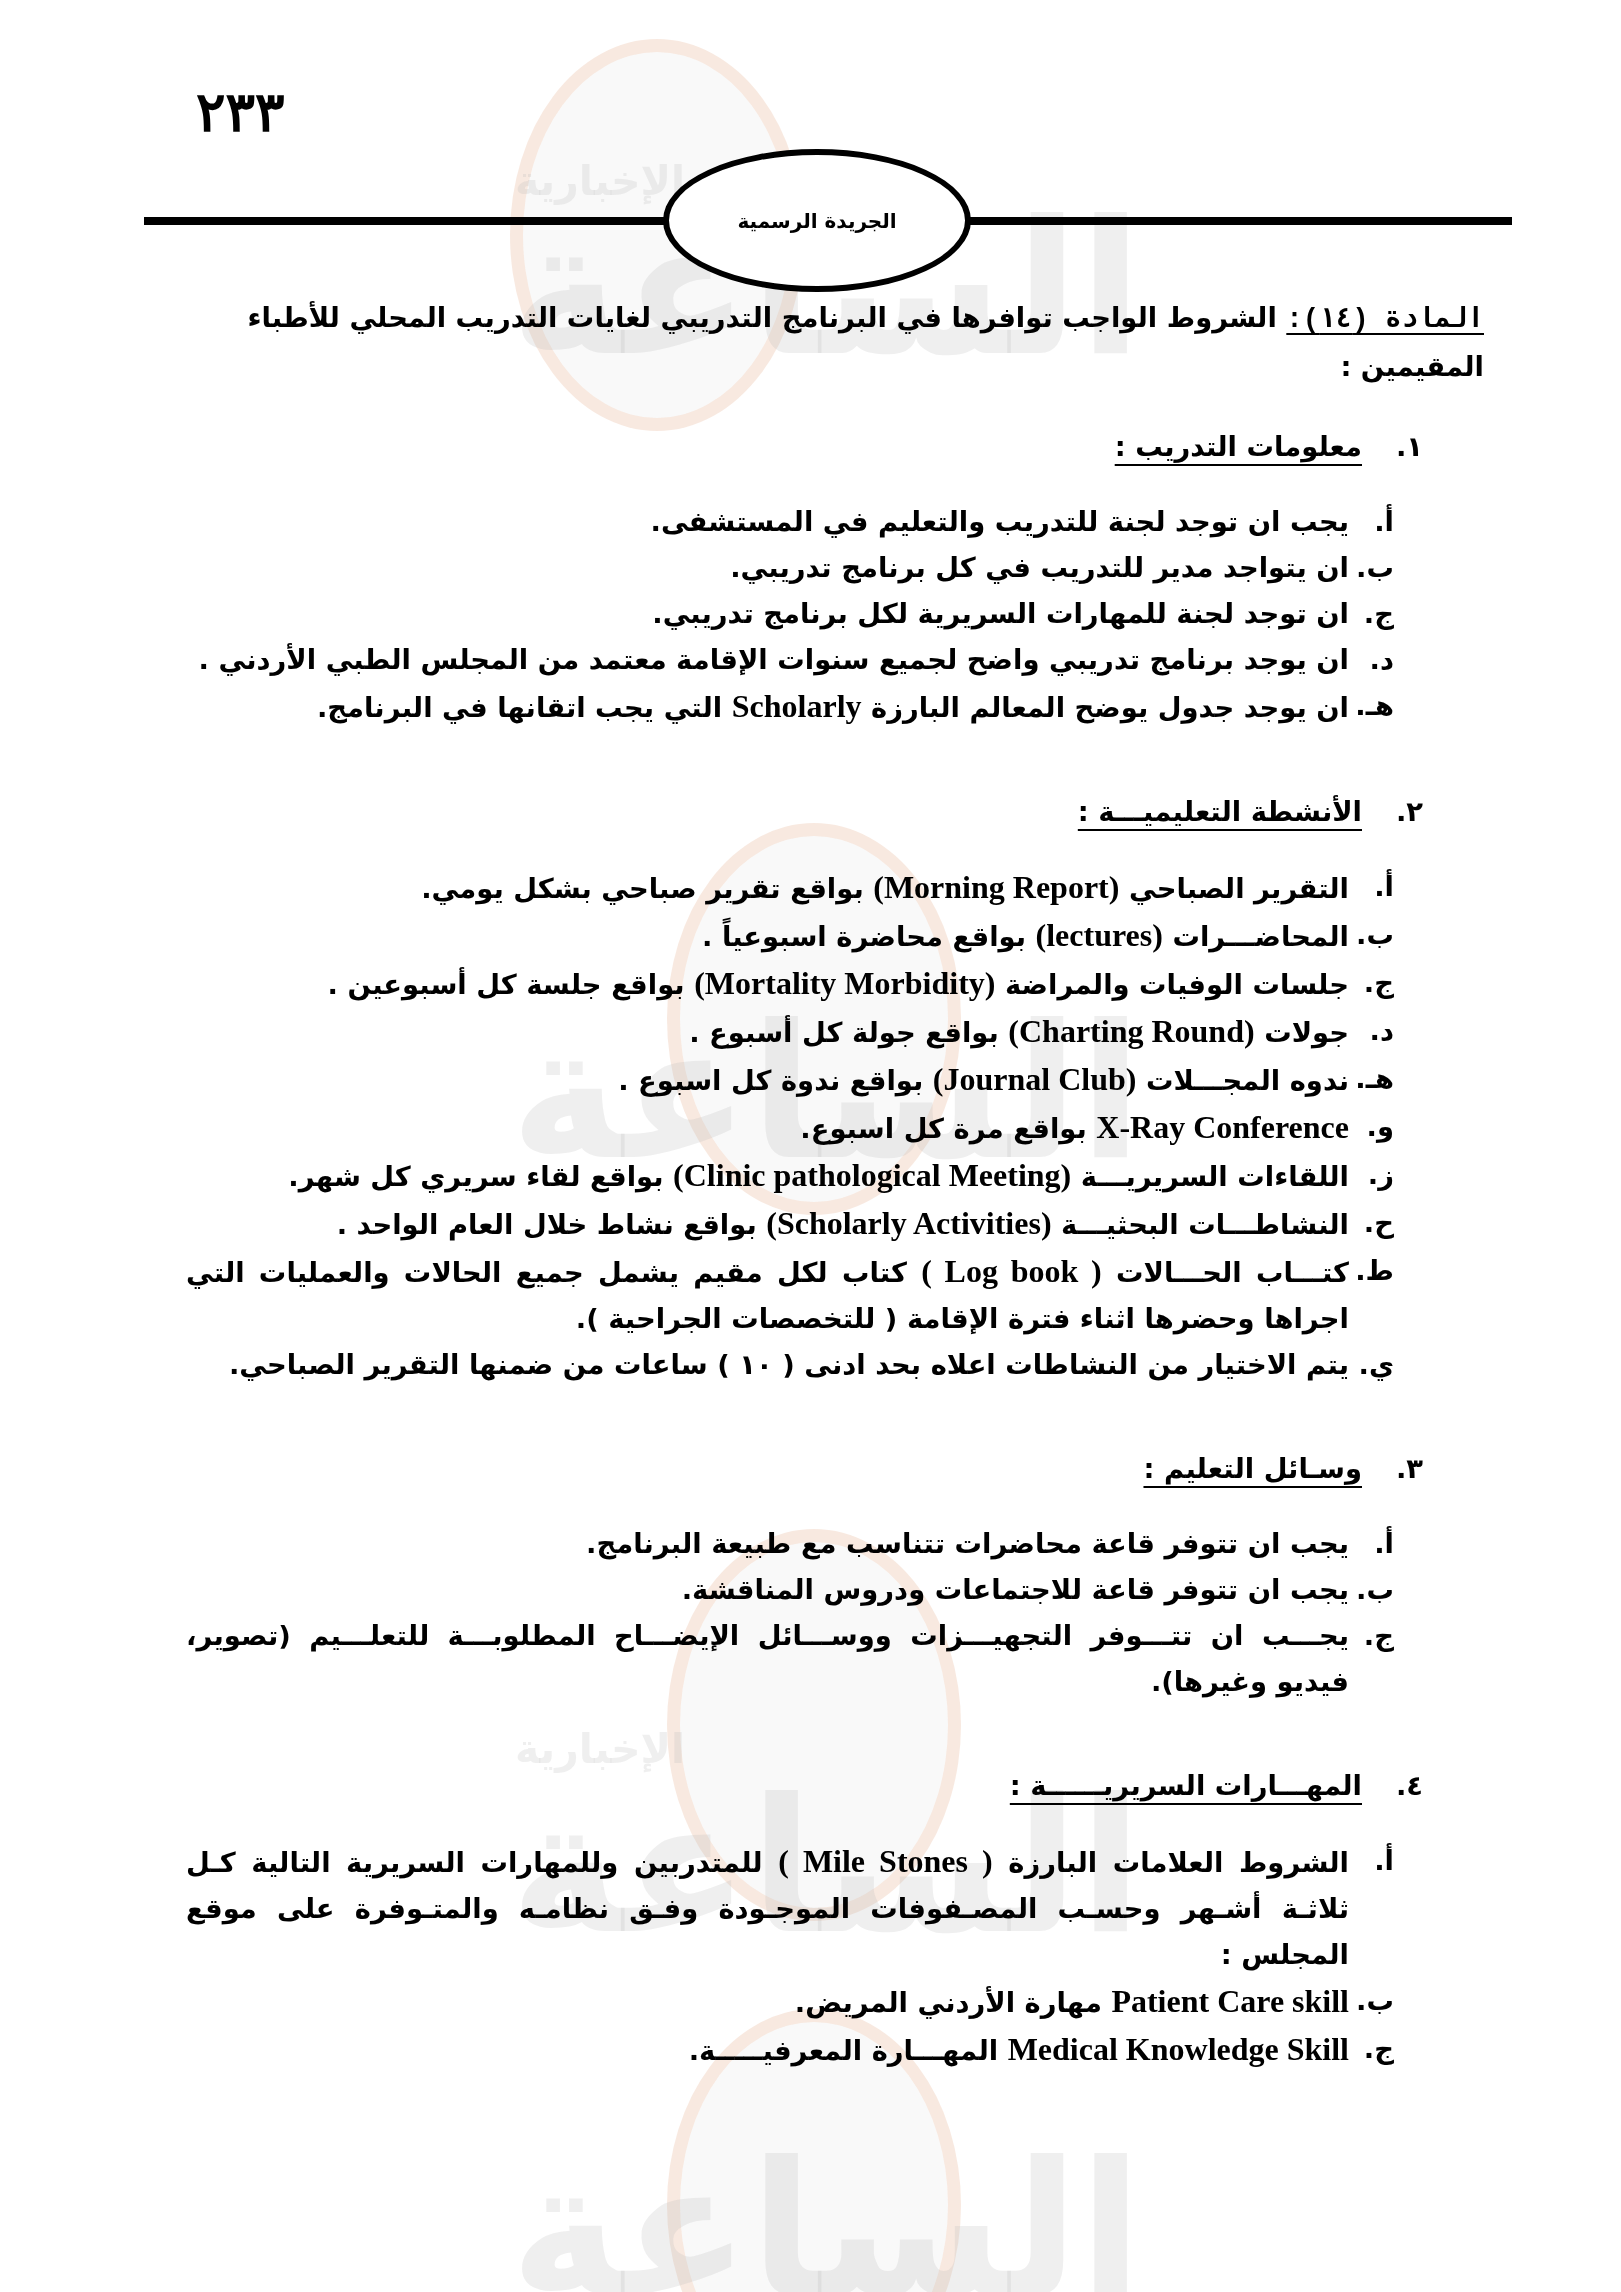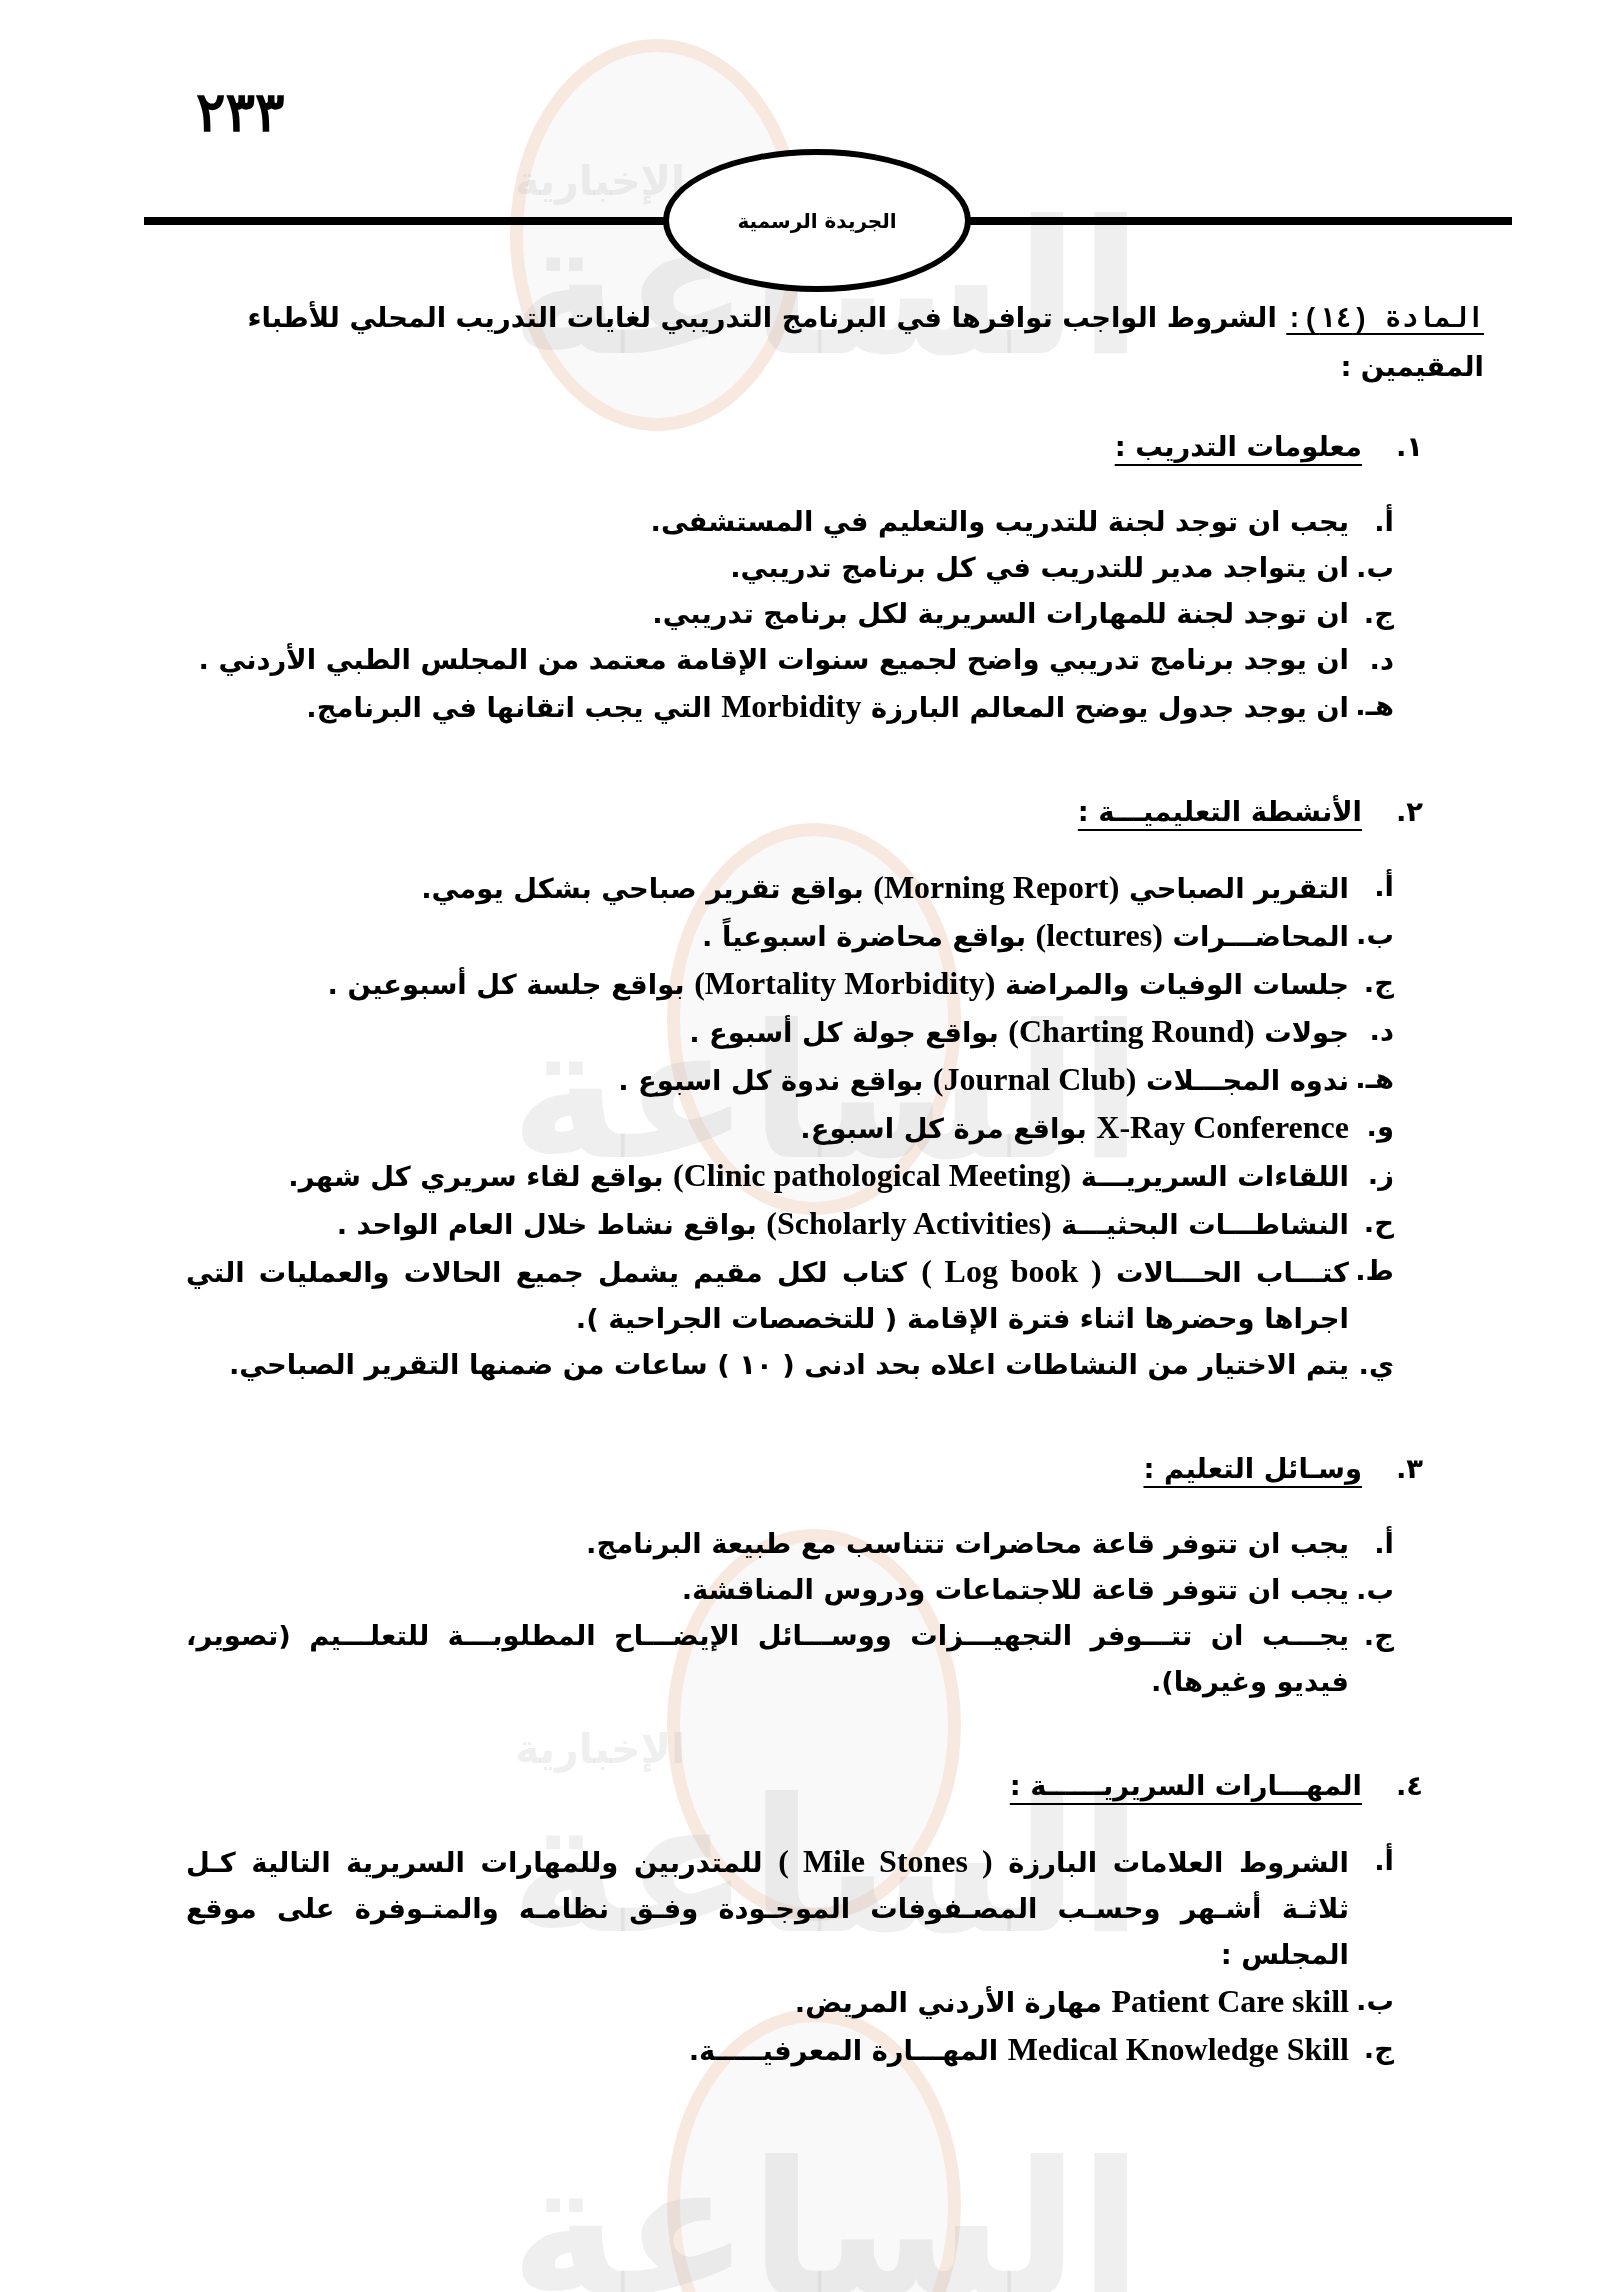--- a/index.html
+++ b/index.html
@@ -87,21 +87,21 @@
     <div class="item">
         <span class="letter">ج.</span>
         <span class="text">ان توجد لجنة للمهارات السريرية لكل برنامج تدريبي.</span>
       </div>
     <div class="item">
         <span class="letter">د.</span>
         <span class="text">ان يوجد برنامج تدريبي واضح لجميع سنوات الإقامة معتمد من المجلس الطبي الأردني .</span>
       </div>
     <div class="item">
         <span class="letter">هـ.</span>
-        <span class="text"><span>ان يوجد جدول يوضح المعالم البارزة</span> <span class="en">Morbidity</span> <span>التي يجب اتقانها في البرنامج.</span></span>
+        <span class="text"><span>ان يوجد جدول يوضح المعالم البارزة</span> <span class="en">Scholarly</span> <span>التي يجب اتقانها في البرنامج.</span></span>
       </div>
   </div>
 
   <div class="section-head">
     <span class="num">٢.</span>
     <span class="title">الأنشطة التعليميـــة :</span>
   </div>
   <div class="items">
     <div class="item">
         <span class="letter">أ.</span>

